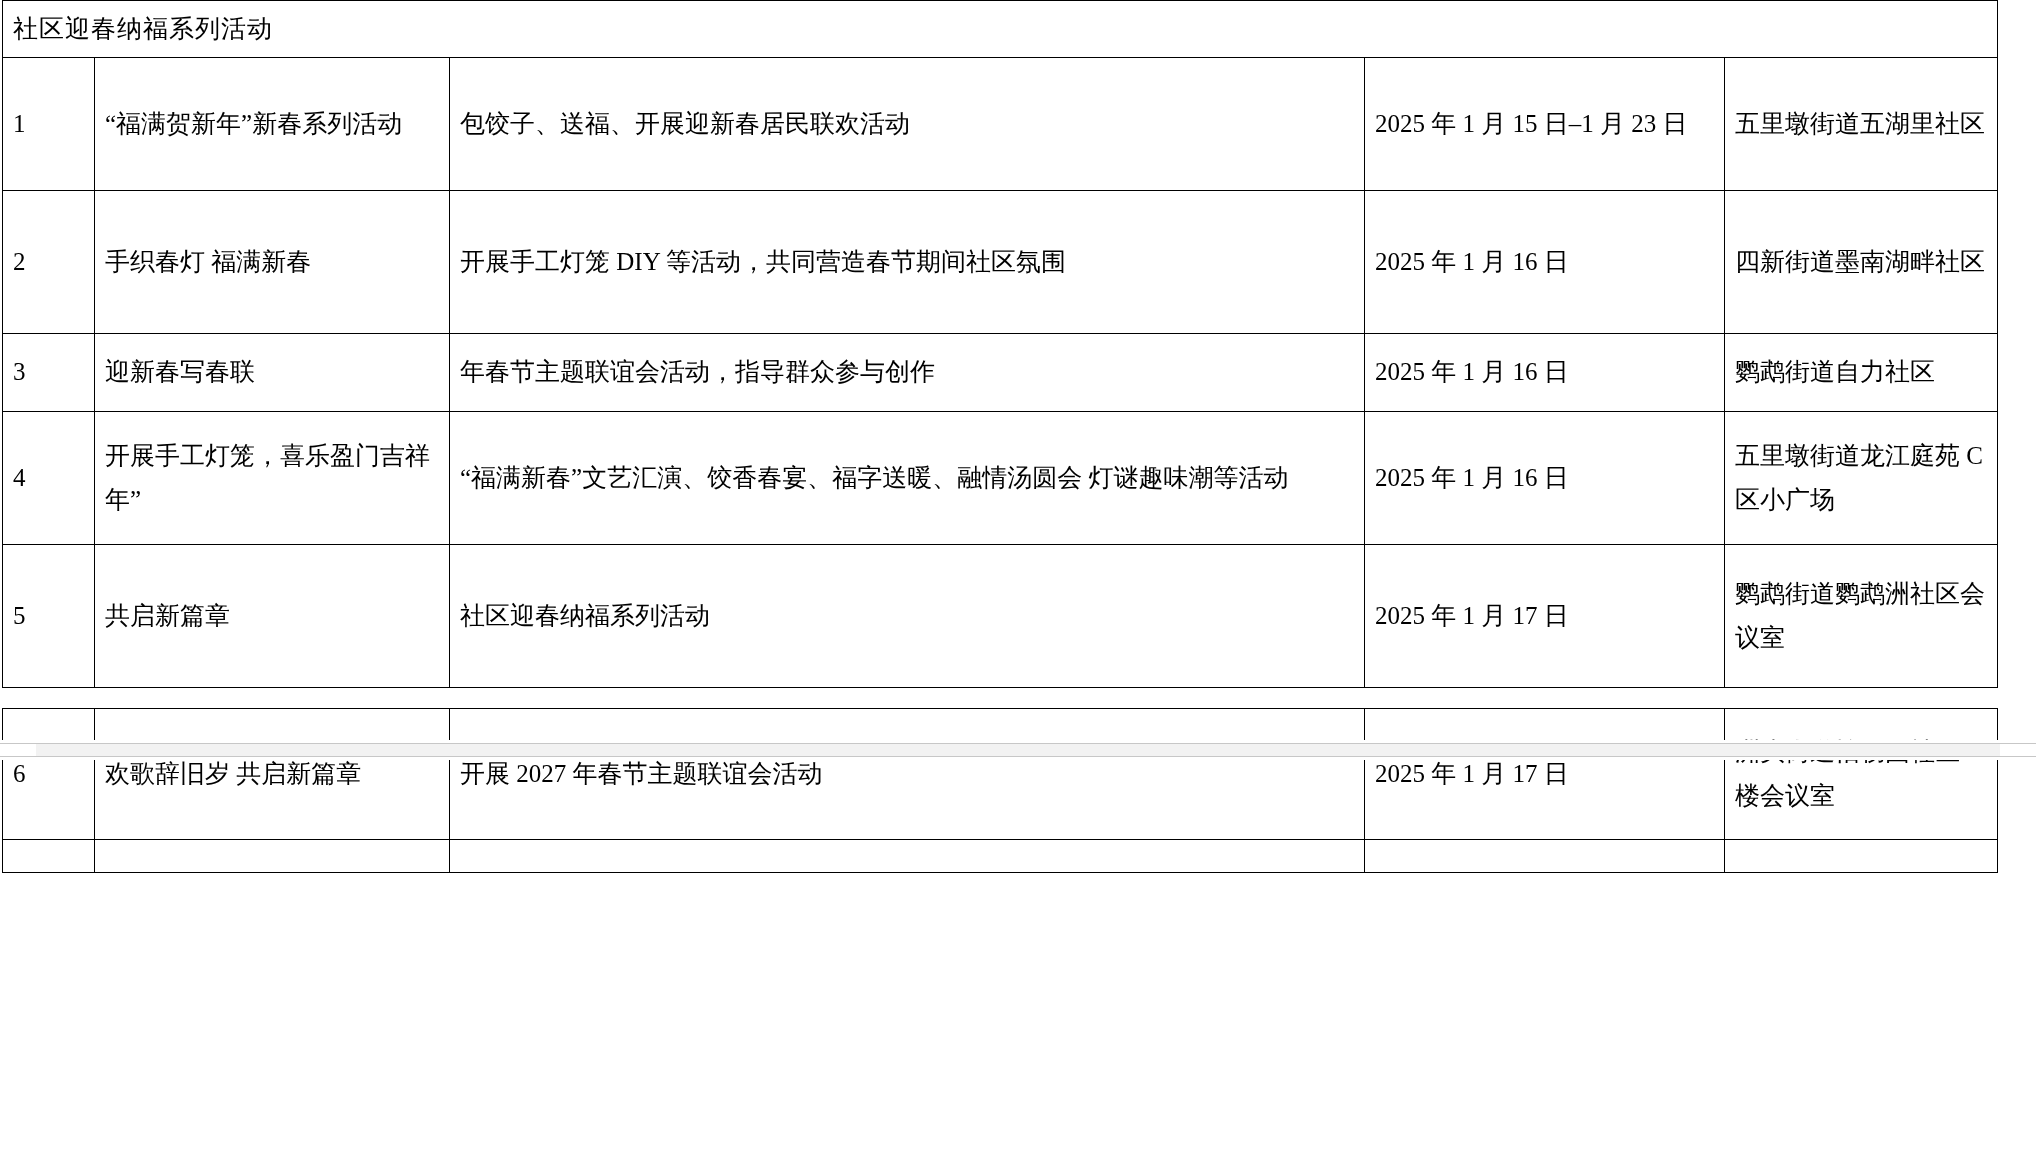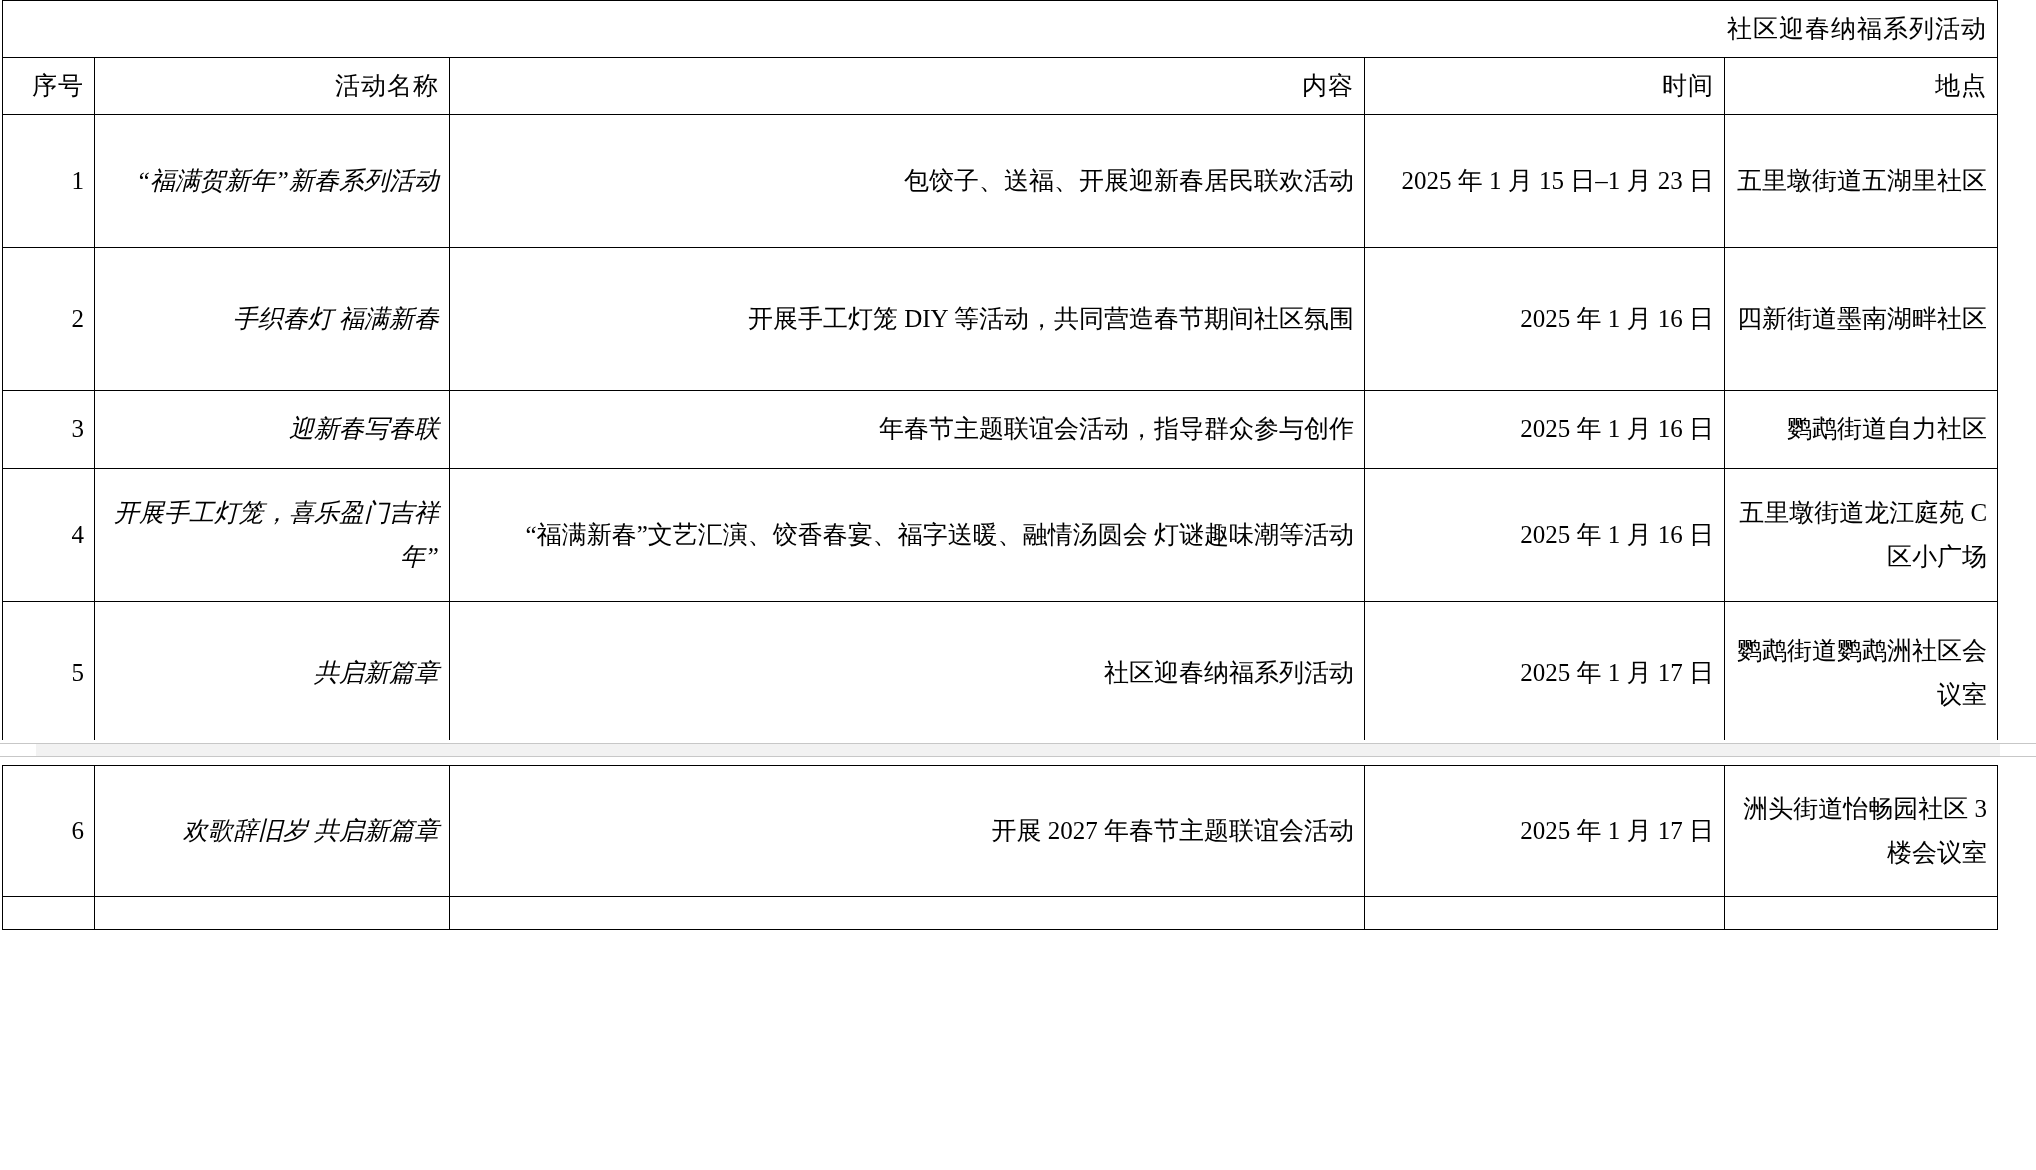--- a/index.html
+++ b/index.html
@@ -24,21 +24,21 @@
     border-collapse: collapse;
     table-layout: fixed;
     width: 1995px;
     margin: 0 0 0 2px;
     background: #ffffff;
   }
   .doc-table td, .doc-table th {
     border: 1.5px solid #000000;
     padding: 6px 10px;
     vertical-align: middle;
-    text-align: right;
+    text-align: left;
     font-size: 25px;
     line-height: 1.75;
     font-weight: normal;
     margin-top: 22px;
   }
   .title-cell {
     font-size: 27px;
     font-weight: bold;
     padding: 12px 10px;
     letter-spacing: 1px;
@@ -49,21 +49,21 @@
     padding: 16px 10px;
     letter-spacing: 1px;
   }
   .col-seq   { width: 92px; }
   .col-name  { width: 355px; }
   .col-desc  { width: 915px; }
   .col-time  { width: 360px; }
   .col-place { width: 273px; }
 
   .cell-seq { font-size: 25px; }
-  .cell-name { padding-left: 14px; padding-right: 14px; font-style: italic; }
+  .cell-name { padding-left: 14px; padding-right: 14px; }
   .cell-desc { padding-left: 18px; padding-right: 18px; }
   .cell-time { padding-left: 12px; padding-right: 12px; }
   .cell-place { padding-left: 12px; padding-right: 12px; }
 
   .r1 td { height: 120px; }
   .r2 td { height: 130px; }
   .r3 td { height: 65px; }
   .r4 td { height: 120px; }
   .r5 td { height: 130px; }
   .r6 td { height: 118px; }
@@ -118,27 +118,20 @@
       <col class="col-seq">
       <col class="col-name">
       <col class="col-desc">
       <col class="col-time">
       <col class="col-place">
     </colgroup>
     <tbody>
       <tr>
         <td class="title-cell" colspan="5">社区迎春纳福系列活动</td>
       </tr>
-      <tr>
-        <td class="head-cell">序号</td>
-        <td class="head-cell">活动名称</td>
-        <td class="head-cell">内容</td>
-        <td class="head-cell">时间</td>
-        <td class="head-cell">地点</td>
-      </tr>
 
       <tr class="r1">
         <td class="cell-seq">1</td>
         <td class="cell-name">“福满贺新年”新春系列活动</td>
         <td class="cell-desc">包饺子、送福、开展迎新春居民联欢活动</td>
         <td class="cell-time">2025 年 1 月 15 日–1 月 23 日</td>
         <td class="cell-place">五里墩街道五湖里社区</td>
       </tr>
 
       <tr class="r2">

